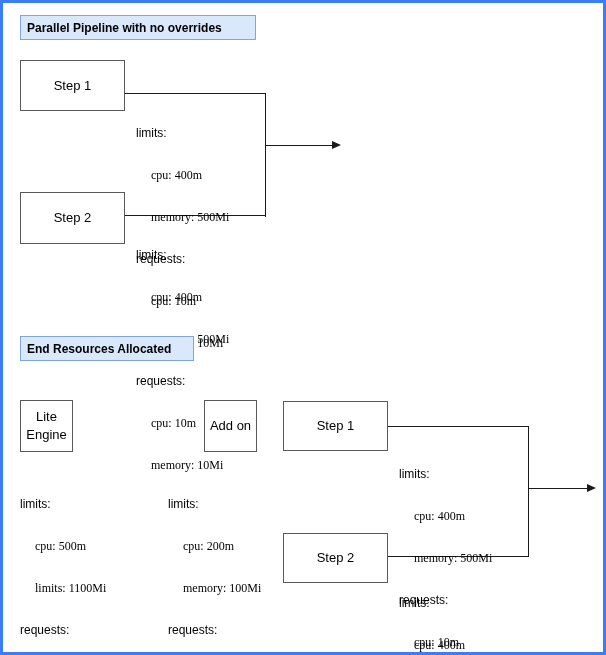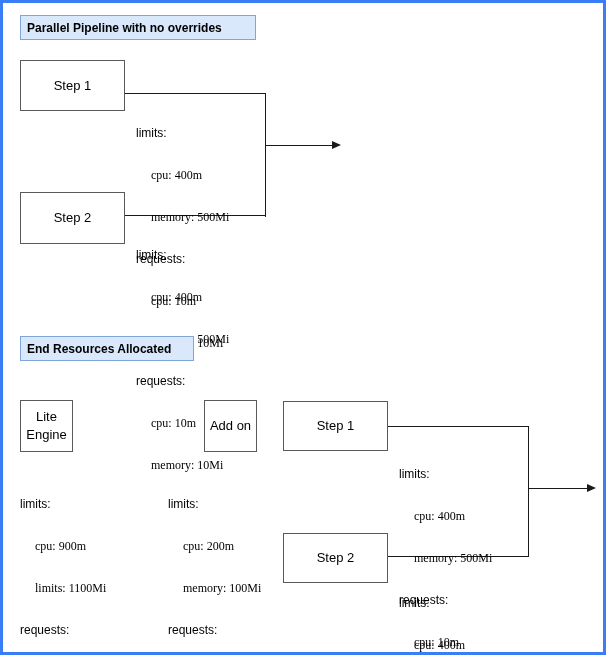--- a/index.html
+++ b/index.html
@@ -130,21 +130,21 @@
       <span>Lite
 Engine</span>
     </div>
 
     <div class="node" style="left:158px; top:397px; width:53px; height:52px;margin-left:43px;">
       <span>Add on</span>
     </div>
 
     <div class="spec" style="left:17px; top:466px;">
       <span class="hd">limits:</span>
-      <span class="ind">cpu: 900m</span>
+      <span class="ind">cpu: 500m</span>
       <span class="ind">limits: 1100Mi</span>
       <span class="hd">requests:</span>
       
       
     </div>
 
     <div class="spec" style="left:165px; top:466px;">
       <span class="hd">limits:</span>
       <span class="ind">cpu: 200m</span>
       <span class="ind">memory: 100Mi</span>

